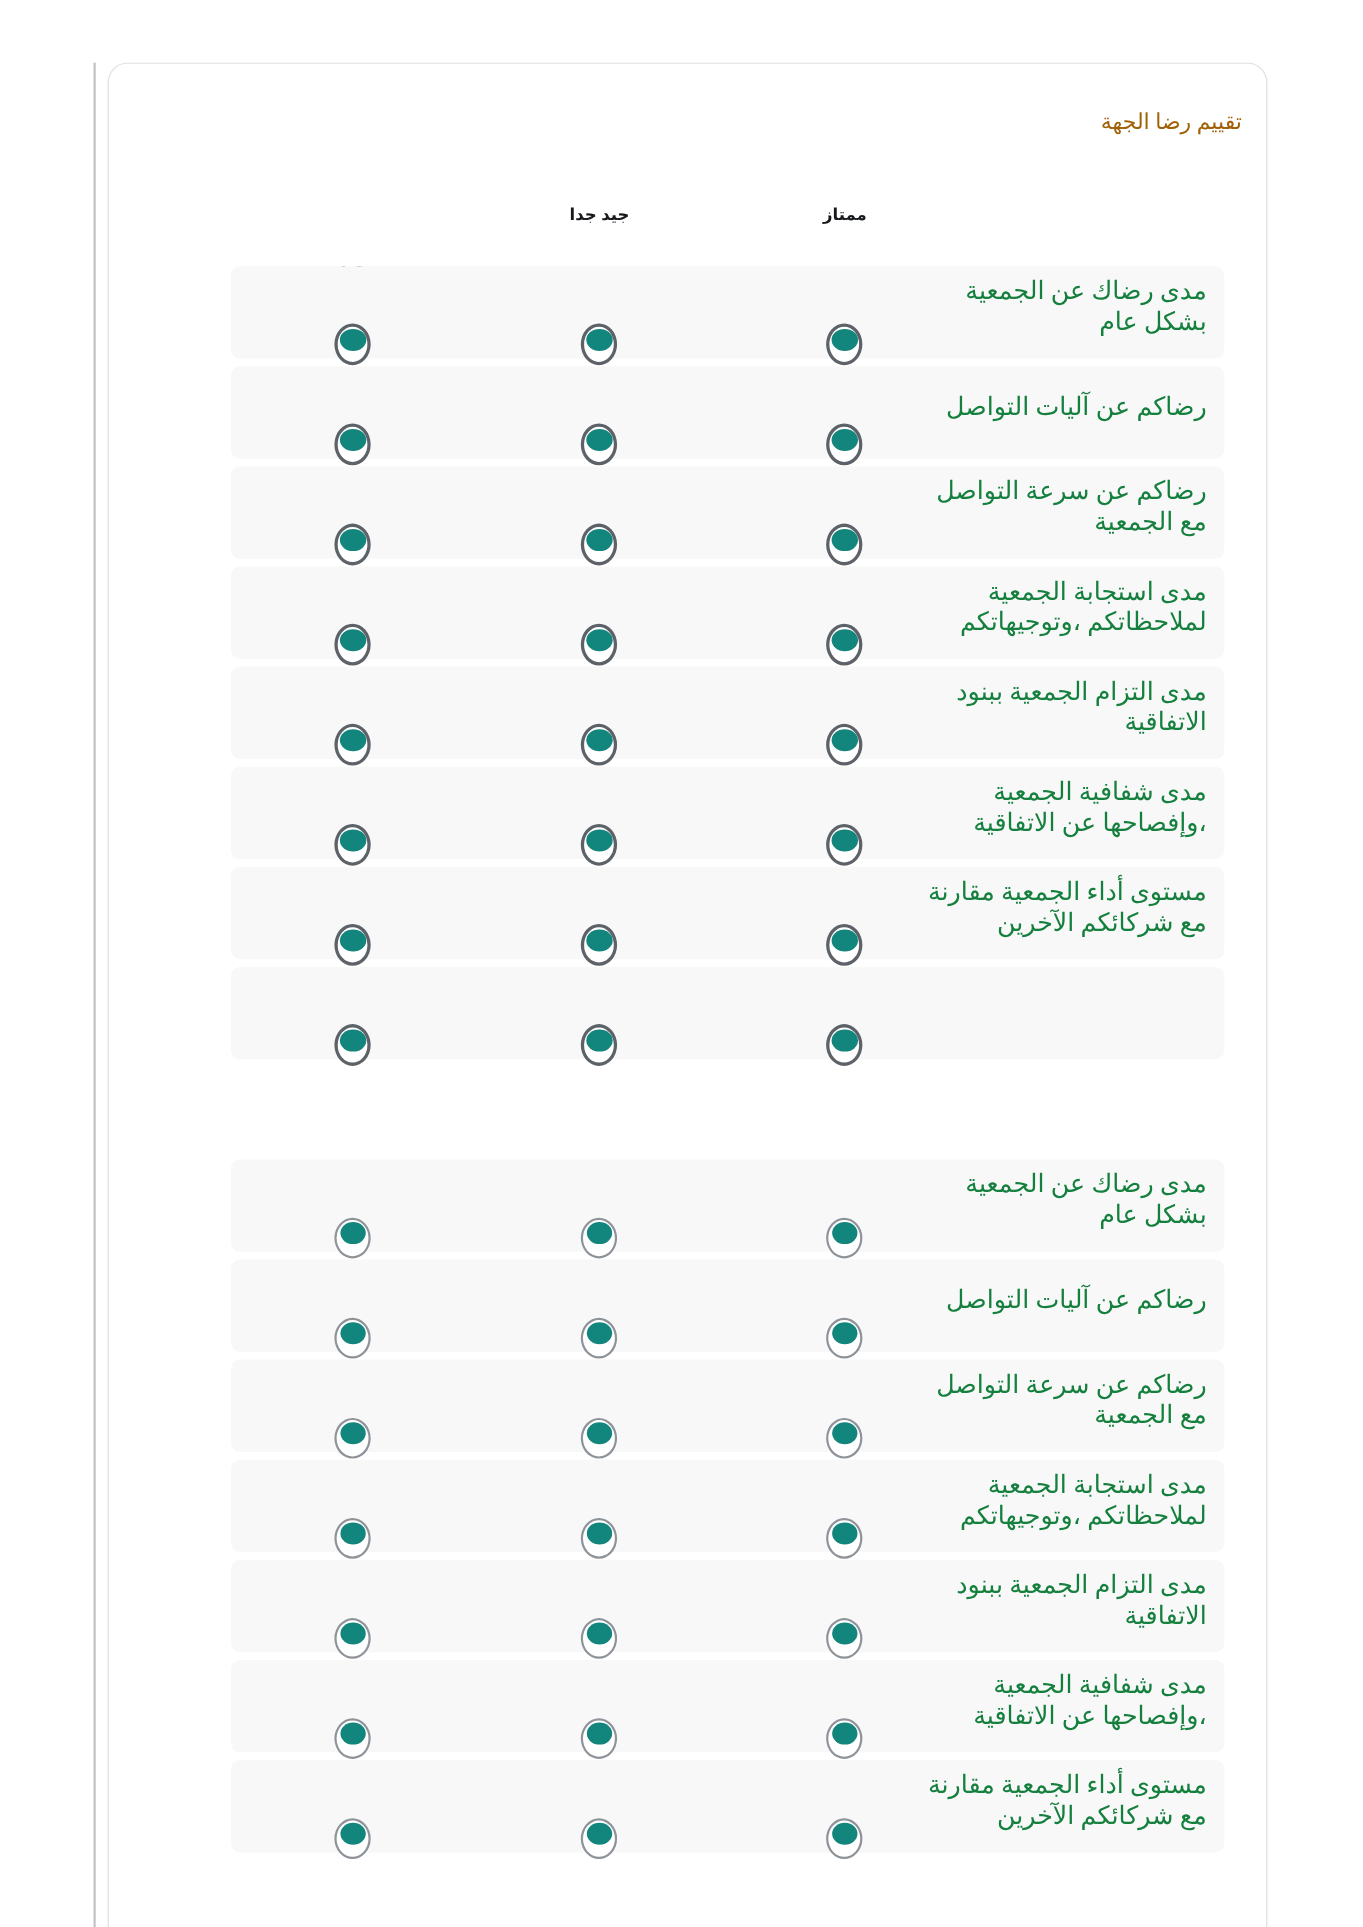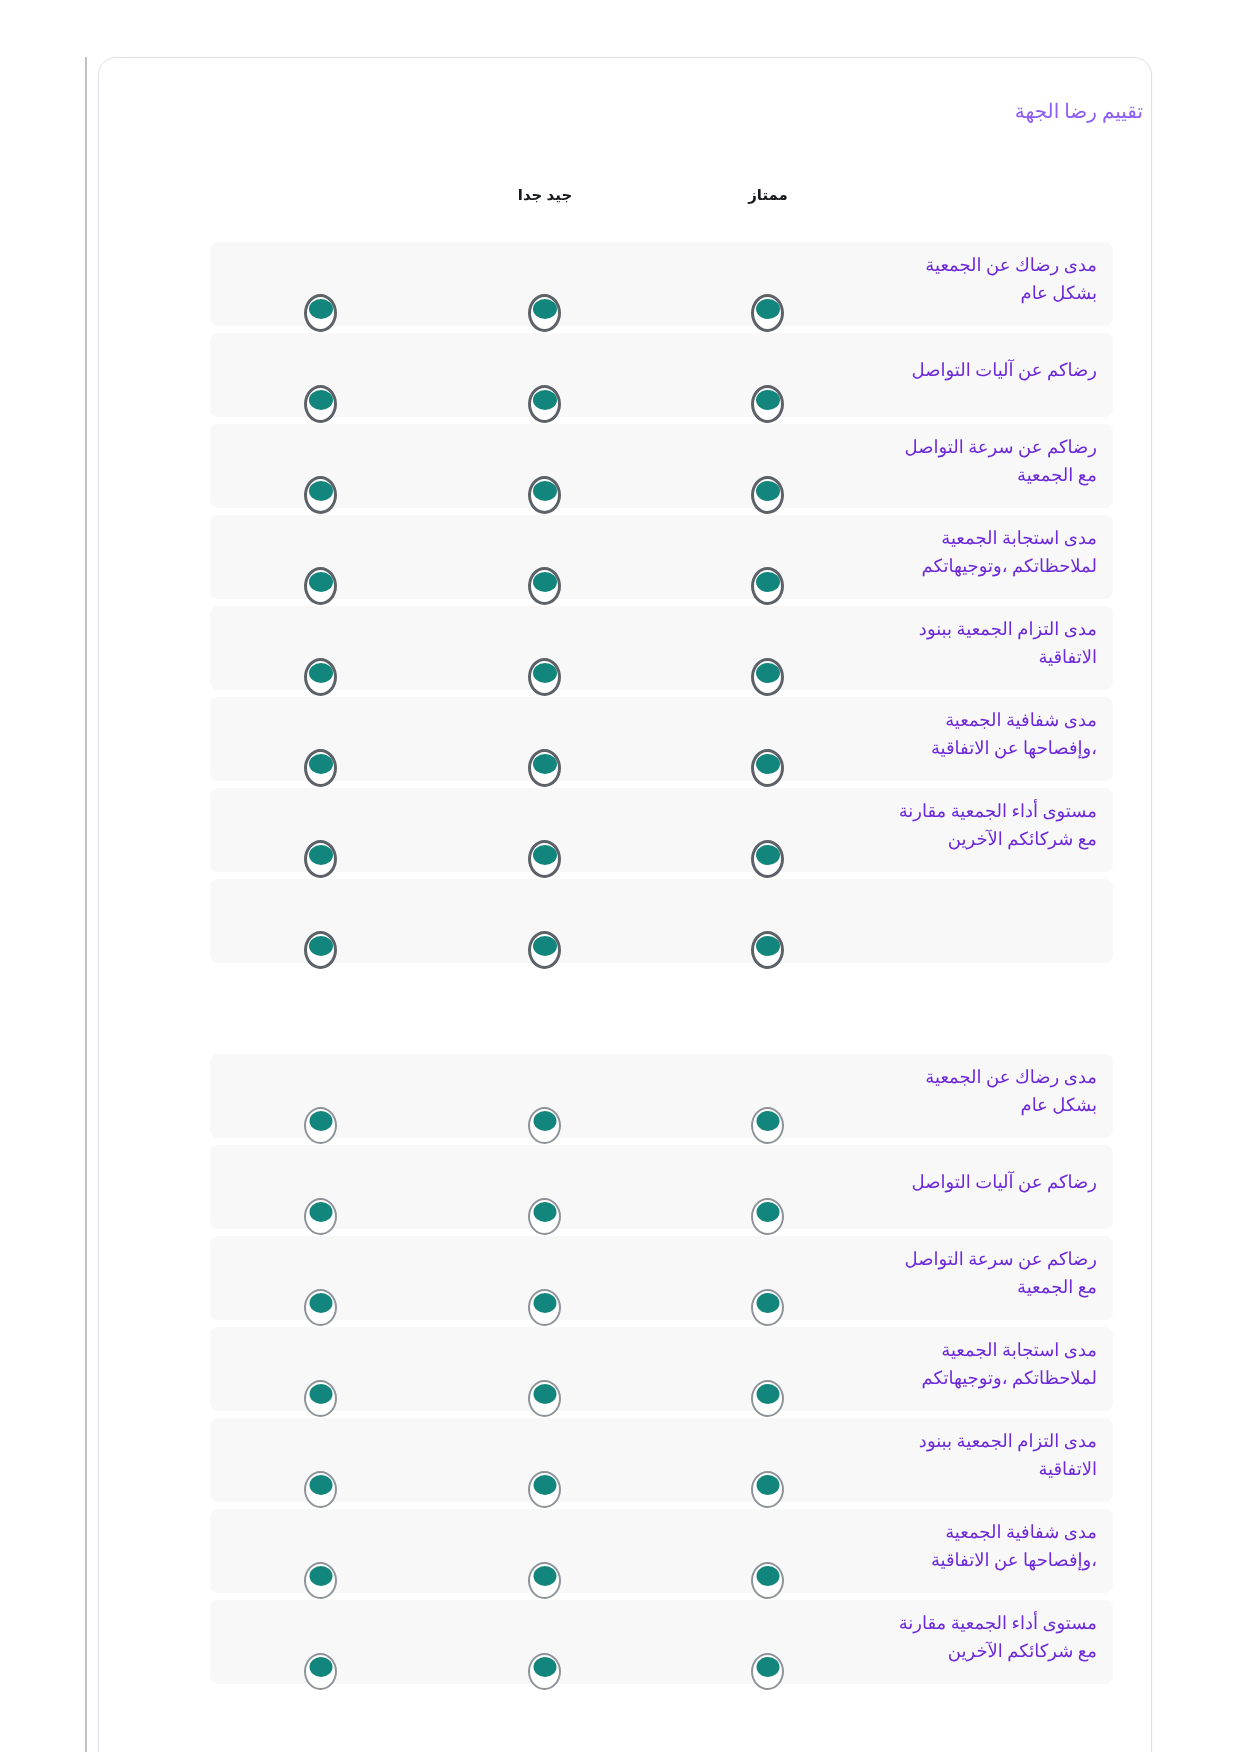--- a/index.html
+++ b/index.html
@@ -13,22 +13,22 @@
     background:#bfc3c8;
   }
   .card{
     position:absolute;left:98px;top:57px;width:1052px;height:1695px;
     background:#ffffff;border:1px solid #dfe1e6;
     border-radius:18px 18px 0 0;
     box-shadow:0 1px 2px rgba(0,0,0,0.04);
     direction:rtl;
   }
   .title{
-    margin:40px 8px 0 0;text-align:right;
-    font-size:20px;line-height:26px;color:#8b5cf6;
+    margin:40px 22px 0 0;text-align:right;
+    font-size:20px;line-height:26px;color:#a16207;
   }
   .table-wrap{
     position:relative;width:903px;margin:0 38px 0 auto;direction:rtl;
   }
   .col-headers{
     position:relative;height:22px;margin-top:62px;
   }
   .col-h{
     position:absolute;top:0;transform:translateX(-50%);
     font-family:"Liberation Sans","DejaVu Sans",sans-serif;
@@ -39,21 +39,21 @@
   .row{
     position:relative;height:84px;margin-bottom:7px;
     background:#f8f8f9;border-radius:8px;
   }
   .q{
     position:absolute;top:6px;right:16px;left:610px;height:62px;
     display:flex;flex-direction:column;justify-content:center;
     text-align:right;
   }
   .q-line{
-    font-size:18px;line-height:28px;color:#6d28d9;white-space:nowrap;
+    font-size:23px;line-height:28px;color:#15803d;white-space:nowrap;
   }
   .radio{
     position:absolute;top:52px;width:33px;height:38px;box-sizing:border-box;
     border:3px solid #5d6268;border-radius:50%;background:#ffffff;
     cursor:pointer;
   }
   .radio::after{
     content:"";position:absolute;top:2px;left:50%;transform:translateX(-50%);
     width:24px;height:20px;border-radius:50%;background:var(--teal,#12857c);
   }

